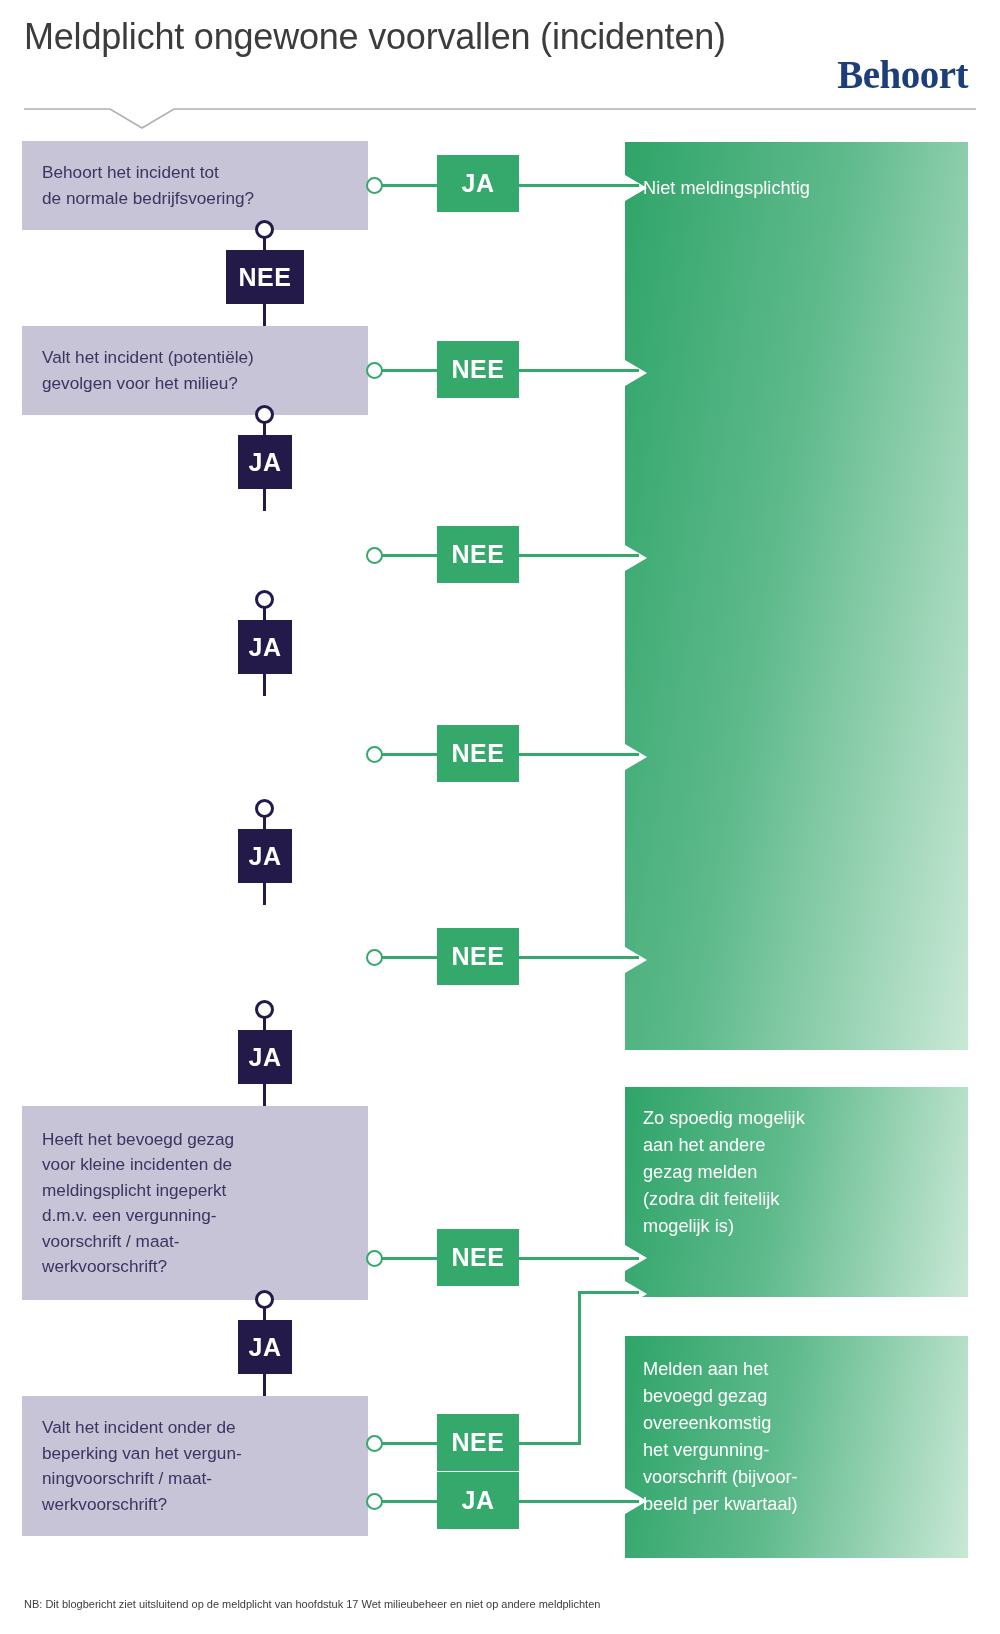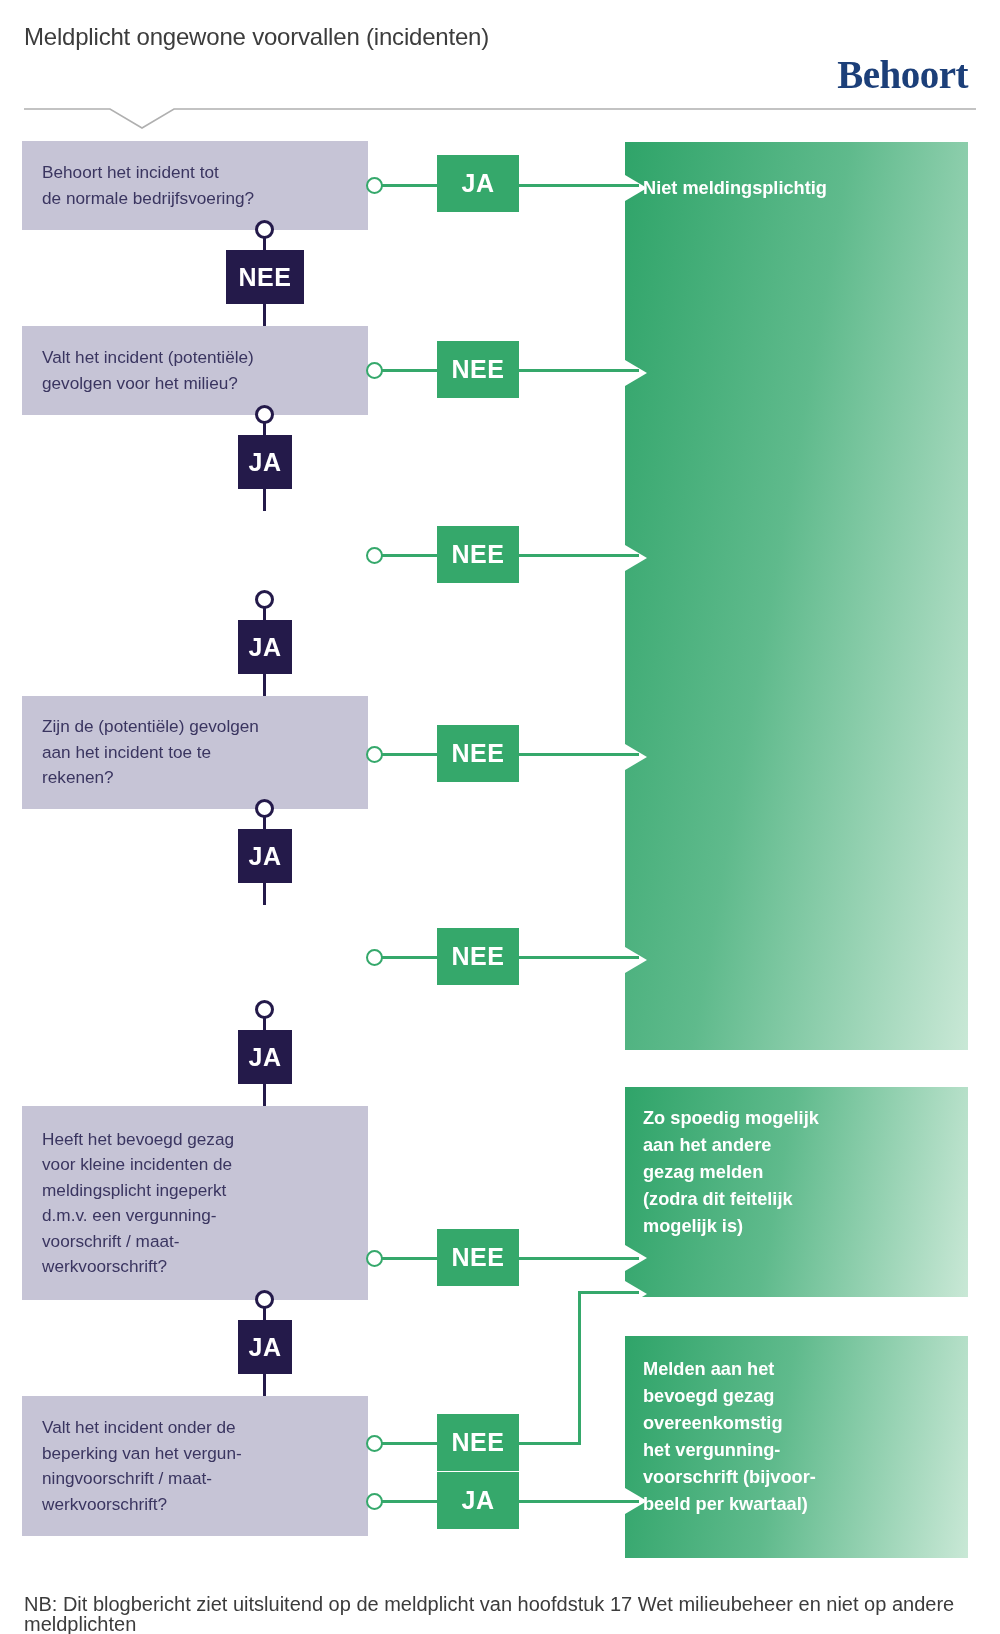--- a/index.html
+++ b/index.html
@@ -7,21 +7,21 @@
   body {
     width: 1000px; height: 1634px; position: relative;
     font-family: "Liberation Sans", sans-serif;
     color: #2e2a52; overflow: hidden;
   }
 
   
   #header { position: absolute; left: 0; top: 0; width: 1000px; height: 135px; }
   #title {
     position: absolute; left: 24px; top: 18px; width: 780px;
-    font-size: 24px; line-height: 38px; font-weight: 400;
+    font-size: 36px; line-height: 38px; font-weight: 400;
     color: #3c3c3c; letter-spacing: -0.2px;
   }
   #title .l2 { display: block; }
   #logo {
     position: absolute; right: 32px; top: 52px;
     font-family: "Liberation Serif", serif;
     font-size: 39px; font-weight: 700; color: #1c3f79; letter-spacing: -0.5px;
   }
   #rule { position: absolute; left: 24px; top: 108px; width: 952px; height: 22px; }
 
@@ -66,33 +66,33 @@
     display: flex; align-items: center; justify-content: center;
     font-size: 25px; font-weight: 700; letter-spacing: 0.5px;
   }
 
   
   .panel {
     position: absolute;
     background: linear-gradient(100deg, #2fa469 0%, #5fba8c 45%, #c9e8d6 100%);
   }
   .panel .ptext {
-    position: absolute; color: #ffffff; font-weight: 700;
+    position: absolute; color: #ffffff; font-weight: 400;
     font-size: 18.2px; line-height: 27px; white-space: pre-line;
   }
   
   .arrow-notch {
     position: absolute; width: 22px; height: 26px; background: #ffffff;
     clip-path: polygon(0 0, 100% 50%, 0 100%);
   }
 
   
   #footnote {
     position: absolute; left: 24px; top: 1594px; width: 960px;
-    font-size: 20px; line-height: 20px; color: #3c3c3c;
+    font-size: 11px; line-height: 20px; color: #3c3c3c;
   }
 </style>
 </head>
 <body>
 
 <div id="header">
   <div id="title">
     <span>Meldplicht ongewone voorvallen (incidenten)</span>
   </div>
   <div id="logo">Behoort</div>
@@ -165,25 +165,20 @@
   <div class="gdot" style="left:366px; top:547px;"></div>
   <div class="gline" style="left:382px; top:554px; width:55px; height:3px;"></div>
   <div class="badge-green" style="left:437px; top:526px; width:82px; height:57px;">NEE</div>
   <div class="gline" style="left:519px; top:554px; width:120px; height:3px;"></div>
   <div class="dot" style="left:255px; top:590px;"></div>
   <div class="stem" style="left:263px; top:606px; height:22px;"></div>
   <div class="badge-navy" style="left:238px; top:620px; width:54px; height:54px;">JA</div>
   <div class="stem" style="left:263px; top:674px; height:22px;"></div>
   <div class="notch-in" style="left:248px; top:696px;"></div>
 
-  <div class="qbox" style="left:22px; top:696px; width:346px; height:113px;">
-    <div class="qtext">Zijn de (potentiële) gevolgen
-aan het incident toe te
-rekenen?</div>
-  </div>
   <div class="gdot" style="left:366px; top:746px;"></div>
   <div class="gline" style="left:382px; top:753px; width:55px; height:3px;"></div>
   <div class="badge-green" style="left:437px; top:725px; width:82px; height:57px;">NEE</div>
   <div class="gline" style="left:519px; top:753px; width:120px; height:3px;"></div>
   <div class="dot" style="left:255px; top:799px;"></div>
   <div class="stem" style="left:263px; top:815px; height:22px;"></div>
   <div class="badge-navy" style="left:238px; top:829px; width:54px; height:54px;">JA</div>
   <div class="stem" style="left:263px; top:883px; height:22px;"></div>
   <div class="notch-in" style="left:248px; top:905px;"></div>
 

